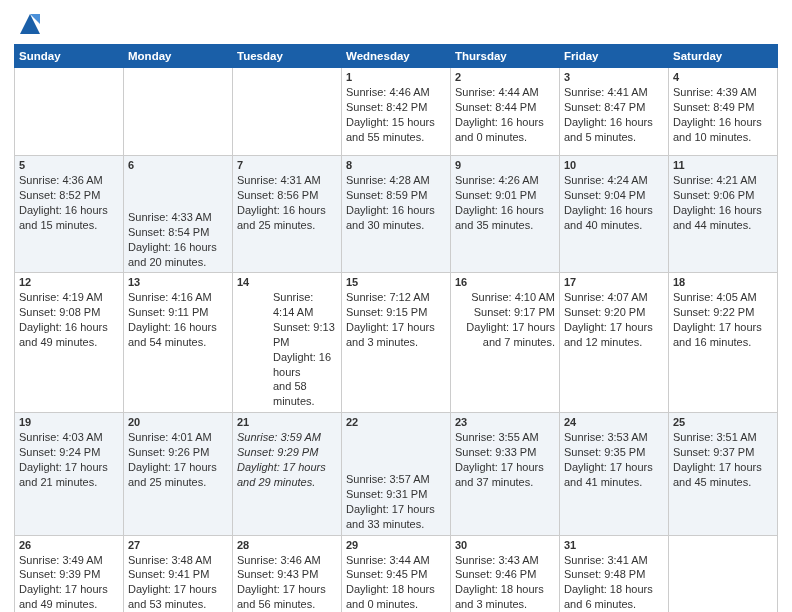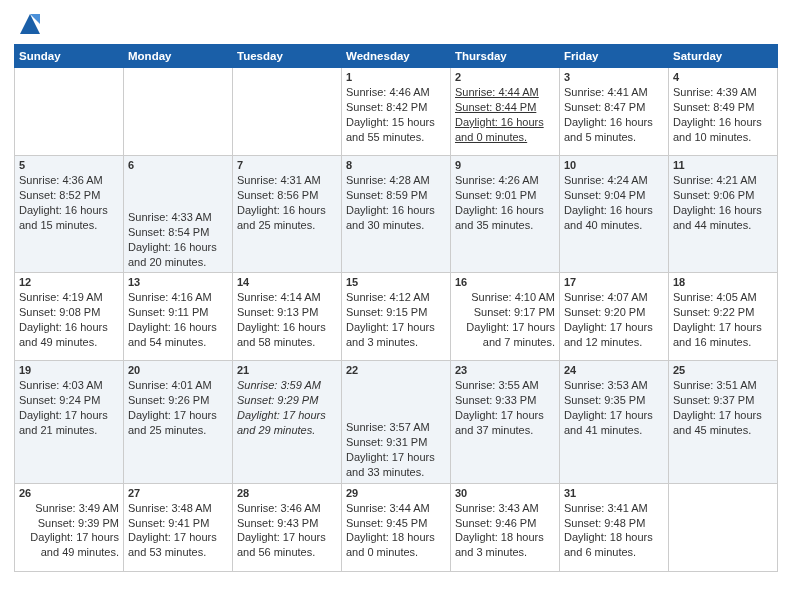--- a/index.html
+++ b/index.html
@@ -140,21 +140,21 @@
           <td></td>
           <td>
             <span class="day-num">1</span>
             <div class="day-info" style="white-space: pre-line;">Sunrise: 4:46 AM
 Sunset: 8:42 PM
 Daylight: 15 hours
 and 55 minutes.</div>
           </td>
           <td>
             <span class="day-num">2</span>
-            <div class="day-info" style="white-space: pre-line; text-decoration: underline;">Sunrise: 4:44 AM
+            <div class="day-info" style="white-space: pre-line;">Sunrise: 4:44 AM
 Sunset: 8:44 PM
 Daylight: 16 hours
 and 0 minutes.</div>
           </td>
           <td>
             <span class="day-num">3</span>
             <div class="day-info" style="white-space: pre-line;">Sunrise: 4:41 AM
 Sunset: 8:47 PM
 Daylight: 16 hours
 and 5 minutes.</div>
@@ -228,28 +228,28 @@
           </td>
           <td>
             <span class="day-num">13</span>
             <div class="day-info" style="white-space: pre-line;">Sunrise: 4:16 AM
 Sunset: 9:11 PM
 Daylight: 16 hours
 and 54 minutes.</div>
           </td>
           <td>
             <span class="day-num">14</span>
-            <div class="day-info" style="white-space: pre-line;">Sunrise: 4:14 AM
+            <div class="day-info" style="white-space: pre-line; margin-left: 36px;">Sunrise: 4:14 AM
 Sunset: 9:13 PM
 Daylight: 16 hours
 and 58 minutes.</div>
           </td>
           <td>
             <span class="day-num">15</span>
-            <div class="day-info" style="white-space: pre-line;">Sunrise: 4:12 AM
+            <div class="day-info" style="white-space: pre-line;">Sunrise: 7:12 AM
 Sunset: 9:15 PM
 Daylight: 17 hours
 and 3 minutes.</div>
           </td>
           <td>
             <span class="day-num">16</span>
             <div class="day-info" style="white-space: pre-line; text-align: right;">Sunrise: 4:10 AM
 Sunset: 9:17 PM
 Daylight: 17 hours
 and 7 minutes.</div>
@@ -316,21 +316,21 @@
             <span class="day-num">25</span>
             <div class="day-info" style="white-space: pre-line;">Sunrise: 3:51 AM
 Sunset: 9:37 PM
 Daylight: 17 hours
 and 45 minutes.</div>
           </td>
         </tr>
         <tr>
           <td>
             <span class="day-num">26</span>
-            <div class="day-info" style="white-space: pre-line; text-align: right;">Sunrise: 3:49 AM
+            <div class="day-info" style="white-space: pre-line;">Sunrise: 3:49 AM
 Sunset: 9:39 PM
 Daylight: 17 hours
 and 49 minutes.</div>
           </td>
           <td>
             <span class="day-num">27</span>
             <div class="day-info" style="white-space: pre-line;">Sunrise: 3:48 AM
 Sunset: 9:41 PM
 Daylight: 17 hours
 and 53 minutes.</div>

